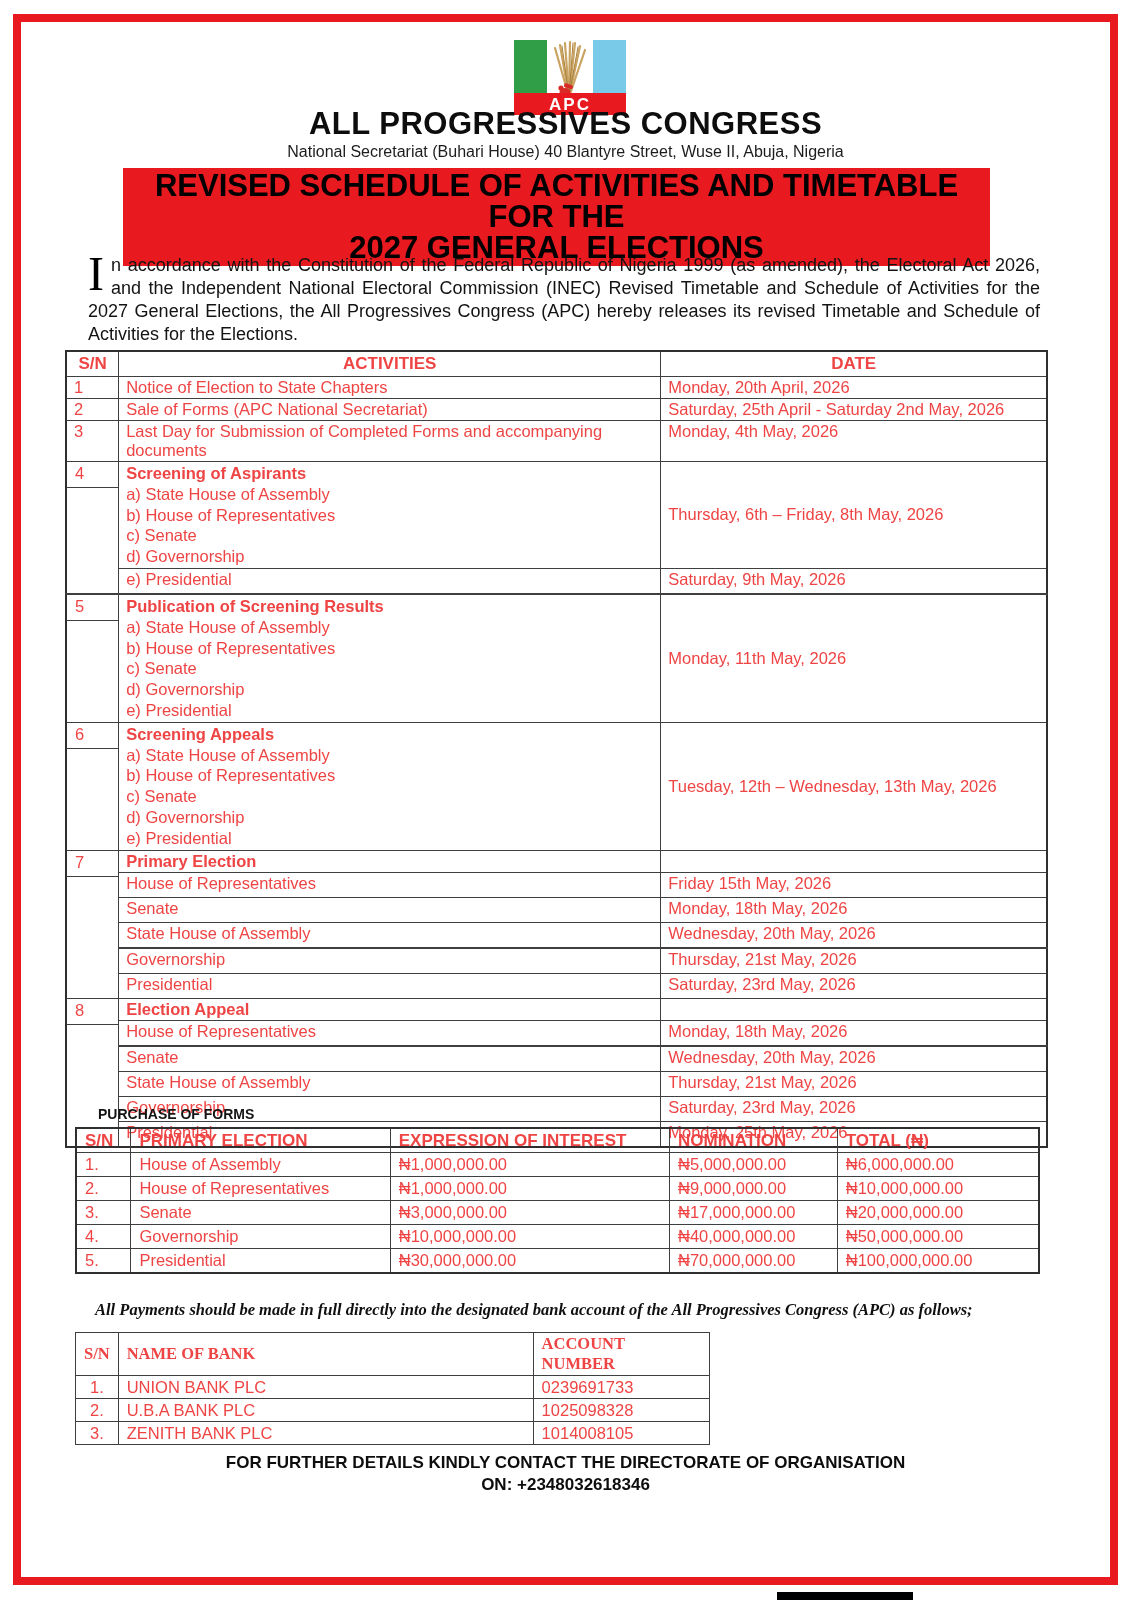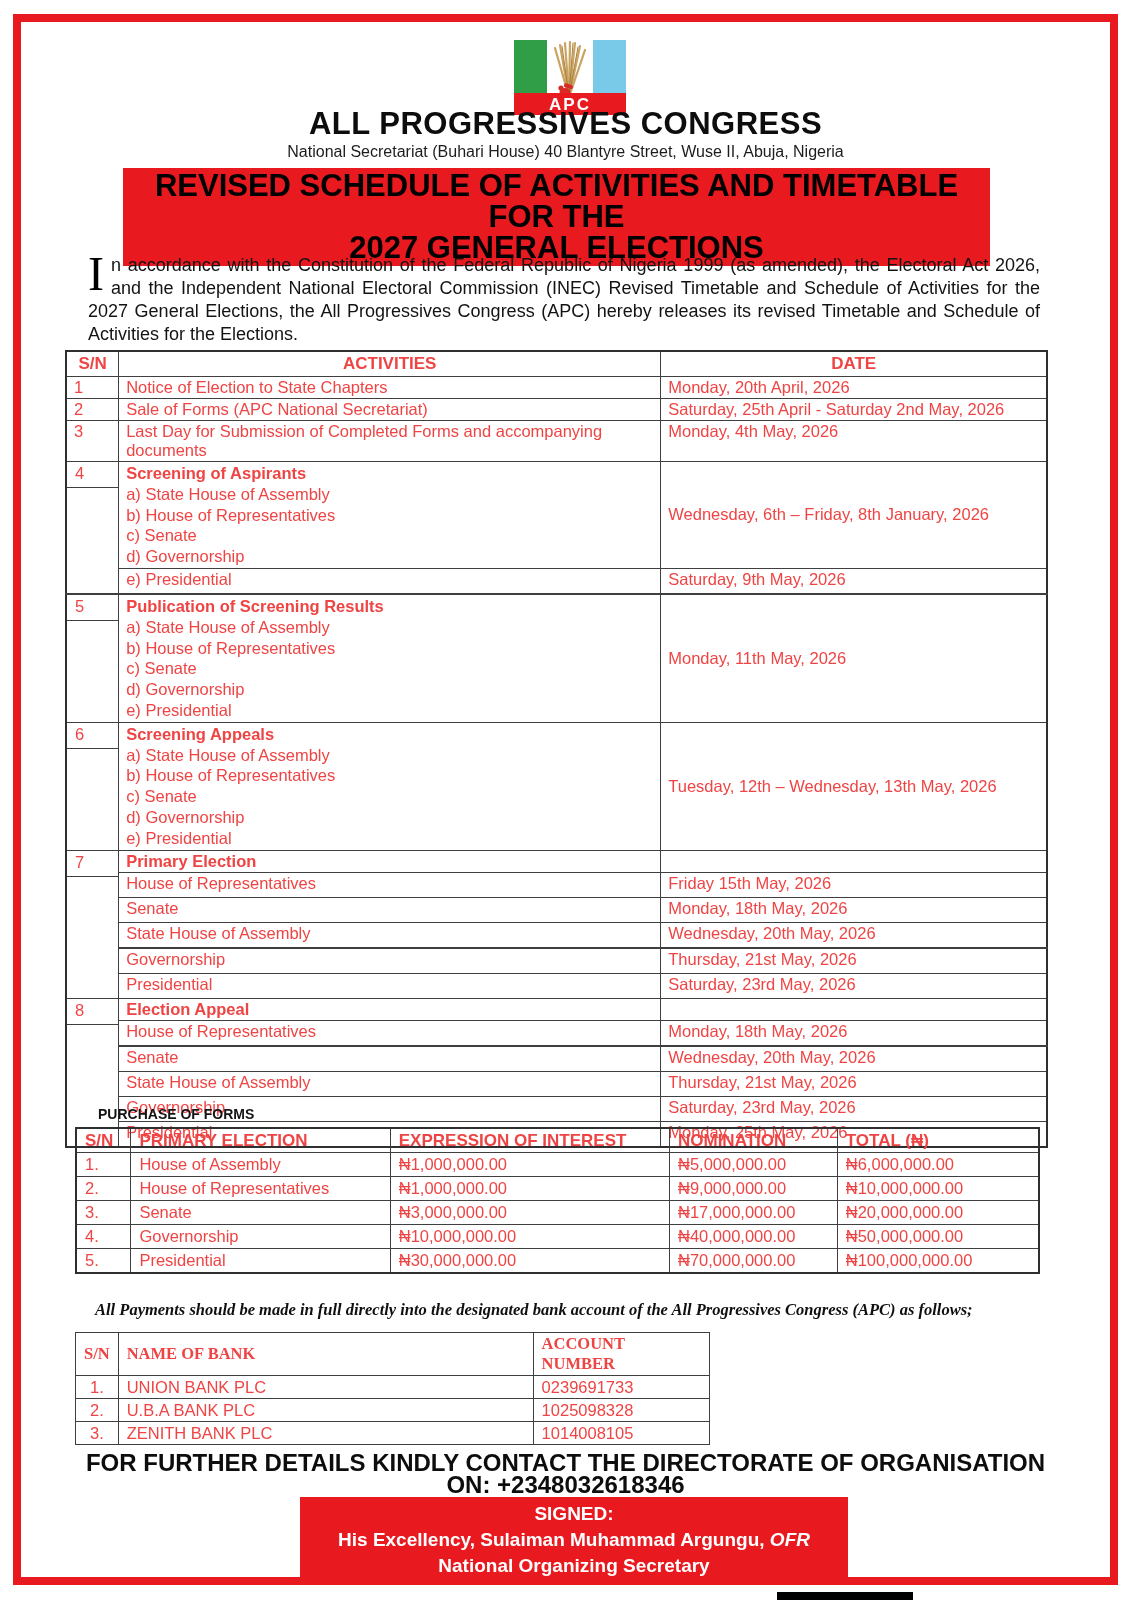--- a/index.html
+++ b/index.html
@@ -43,21 +43,21 @@
   .note .diamond{font-family:"DejaVu Sans",sans-serif;margin-right:6px;}
   .payment-note{position:absolute;top:1300px;left:95px;width:930px;
                 font-family:"Liberation Serif","DejaVu Serif",serif;font-weight:bold;font-style:italic;
                 font-size:16.5px;color:#101010;}
   .banks{position:absolute;top:1332px;left:75px;width:635px;font-size:16.5px;border:1.5px solid #2f2f2f;}
   .banks th{font-family:"Liberation Serif","DejaVu Serif",serif;font-weight:bold;font-size:16.5px;}
   .banks th,.banks td{border:1px solid #3f3f3f;padding:1px 8px;text-align:left;height:20px;}
   .banks .c{text-align:center;}
 
   .contact{position:absolute;top:1452px;left:0;width:100%;text-align:center;font-weight:bold;
-           font-size:24px;line-height:22px;color:#0d0d0d;}
+           font-size:17px;line-height:22px;color:#0d0d0d;}
   .signed{position:absolute;top:1497px;left:300px;width:548px;background:#e8191f;color:#ffffff;
           text-align:center;font-weight:bold;font-size:19px;line-height:26px;padding:4px 0 5px 0;box-sizing:border-box;}
   .redaction{position:absolute;top:1592px;left:777px;width:136px;height:8px;background:#000;}
 
   
   .logo svg{display:block;}
 </style>
 </head>
 <body>
 
@@ -136,21 +136,21 @@
       <td class="sn-cell" rowspan="2">
         <div class="sn-box">4</div>
       </td>
       <td>
         <div class="bold list-line">Screening of Aspirants</div>
         <div class="list-line">a) State House of Assembly</div>
         <div class="list-line">b) House of Representatives</div>
         <div class="list-line">c) Senate</div>
         <div class="list-line">d) Governorship</div>
       </td>
-      <td class="datecell">Wednesday, 6th – Friday, 8th January, 2026</td>
+      <td class="datecell">Thursday, 6th – Friday, 8th May, 2026</td>
     </tr>
     <tr class="subrow">
       <td>e) Presidential</td>
       <td>Saturday, 9th May, 2026</td>
     </tr>
 
     <tr class="thick-top">
       <td class="sn-cell">
         <div class="sn-box">5</div>
       </td>
@@ -324,20 +324,15 @@
       <td>1014008105</td>
     </tr>
   </tbody>
     </table>
 
   <div class="contact">
     <div>FOR FURTHER DETAILS KINDLY CONTACT THE DIRECTORATE OF ORGANISATION</div>
     <div>ON: +2348032618346</div>
   </div>
 
-  <div class="signed">
-    <div>SIGNED:</div>
-    <div><span>His Excellency, Sulaiman Muhammad Argungu, </span><i>OFR</i></div>
-    <div>National Organizing Secretary</div>
-  </div>
 
   <div class="redaction"></div>
 </div>
 
 </body></html>

